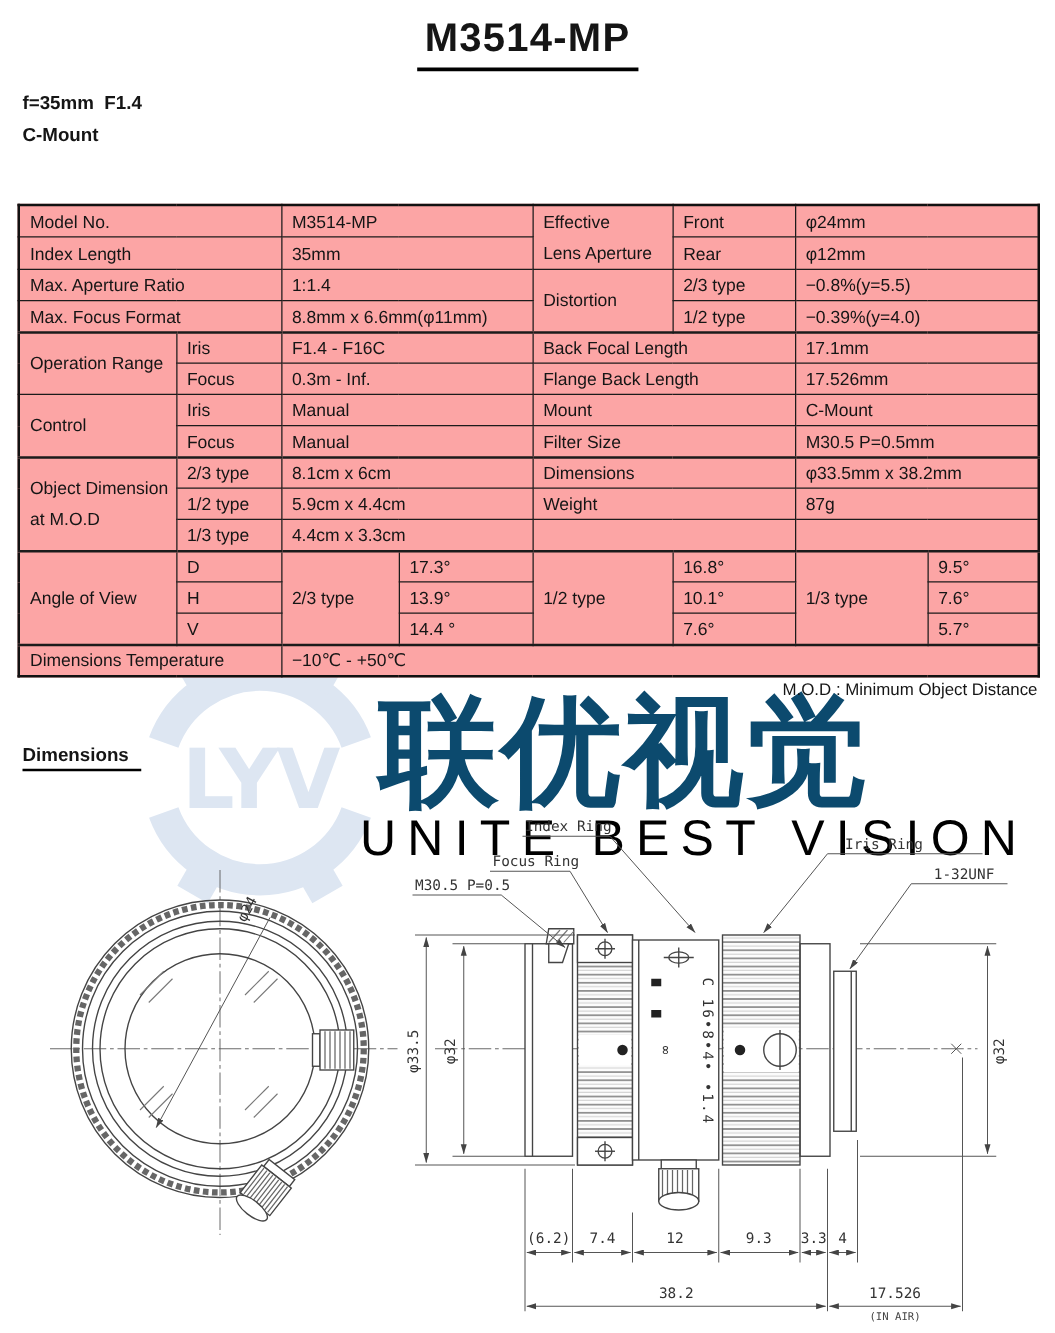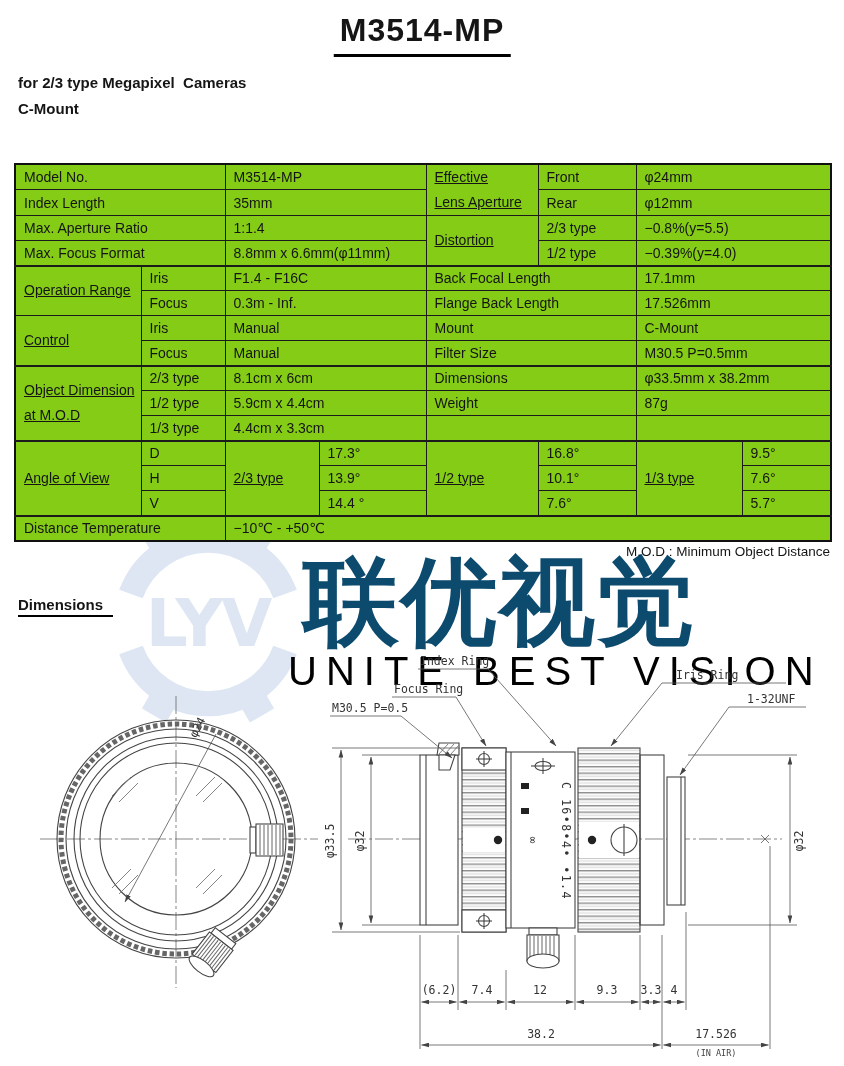--- a/index.html
+++ b/index.html
@@ -12,32 +12,32 @@
   .title{
     position:absolute;top:12px;left:50%;transform:translateX(-50%);
     font-size:32px;font-weight:bold;letter-spacing:1px;
     border-bottom:3px solid #000;padding:0 6px 5px 6px;white-space:nowrap;
   }
   .subtitles{position:absolute;left:18px;top:70px;font-size:15px;font-weight:bold;}
   .subtitles div{height:26px;line-height:26px;white-space:pre;}
   
   table.spec{
     position:absolute;left:14px;top:163px;width:816px;
-    border-collapse:collapse;table-layout:fixed;background:#84cc16;
+    border-collapse:collapse;table-layout:fixed;background:#fca5a5;
     border:2.5px solid #111;z-index:2;
   }
   table.spec td{
     border:1.5px solid #1b1b1b;height:25px;box-sizing:border-box;
     font-size:14px;padding:0 2px 0 8px;white-space:nowrap;overflow:hidden;
     vertical-align:middle;
   }
   table.spec tr{height:25px;}
   table.spec tr.sec td{border-top-width:2.5px;}
   td.vtop{vertical-align:top;}
-  td.vtop div{line-height:25px;height:25px;text-decoration:underline;}
+  td.vtop div{line-height:25px;height:25px;}
   
   .mod-note{position:absolute;top:544px;right:14px;font-size:13.5px;z-index:2;margin-left:28px;}
   .dim-heading{
     position:absolute;left:18px;top:596px;font-size:15px;font-weight:bold;
     border-bottom:2px solid #000;padding:0 10px 2px 0;z-index:2;
   }
   
   .wm{position:absolute;z-index:0;}
   .wm-cn{
     left:303px;top:552px;font-size:96px;line-height:1.05;font-weight:bold;
@@ -72,21 +72,21 @@
       <rect x="96" y="2" width="28" height="24" transform="rotate(210,110,110)"></rect>
       <text x="110" y="134" text-anchor="middle" font-size="66" font-weight="bold" font-family="DejaVu Sans, sans-serif" letter-spacing="-2">LYV</text>
     </g>
   </svg>
   <div class="wm wm-cn">联优视觉</div>
   <div class="wm wm-en">UNITE BEST VISION</div>
 </div>
 
 <div class="title">M3514-MP</div>
 <div class="subtitles">
-  <div>for 2/3 type Megapixel  Cameras</div>
+  <div>f=35mm  F1.4</div>
   <div>C-Mount</div>
 </div>
 
 <table class="spec">
   <colgroup>
     <col style="width:126px">
       <col style="width:84px">
       <col style="width:94px">
       <col style="width:107px">
     <col style="width:112px">
@@ -202,21 +202,21 @@
     <td>10.1°</td>
     <td>7.6°</td>
   </tr>
   <tr>
     <td>V</td>
     <td>14.4 °</td>
     <td>7.6°</td>
     <td>5.7°</td>
   </tr>
   <tr class="sec">
-    <td colspan="2">Distance Temperature</td>
+    <td colspan="2">Dimensions Temperature</td>
     <td colspan="6">−10℃ - +50℃</td>
   </tr>
 </tbody>
   </table>
 
 <div class="mod-note">M.O.D : Minimum Object Distance</div>
 <div class="dim-heading">Dimensions</div>
 
 <svg class="drawing" width="844" height="430" viewBox="0 0 844 430">
   <defs>

